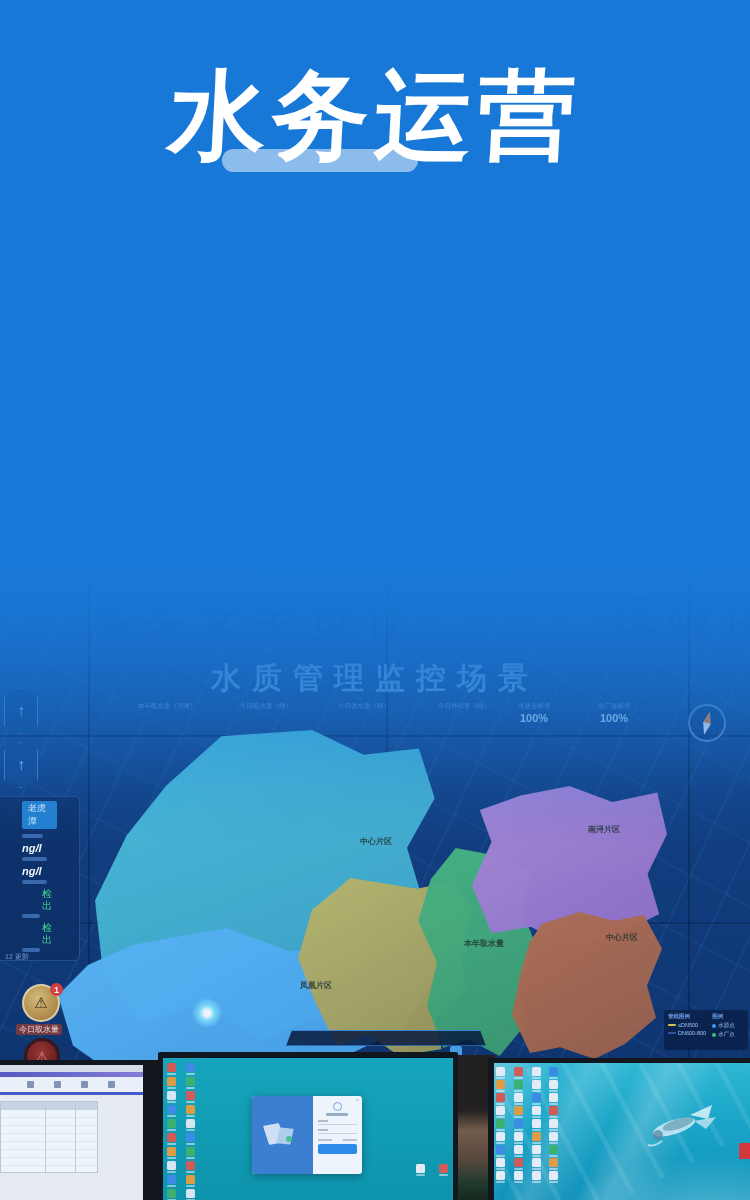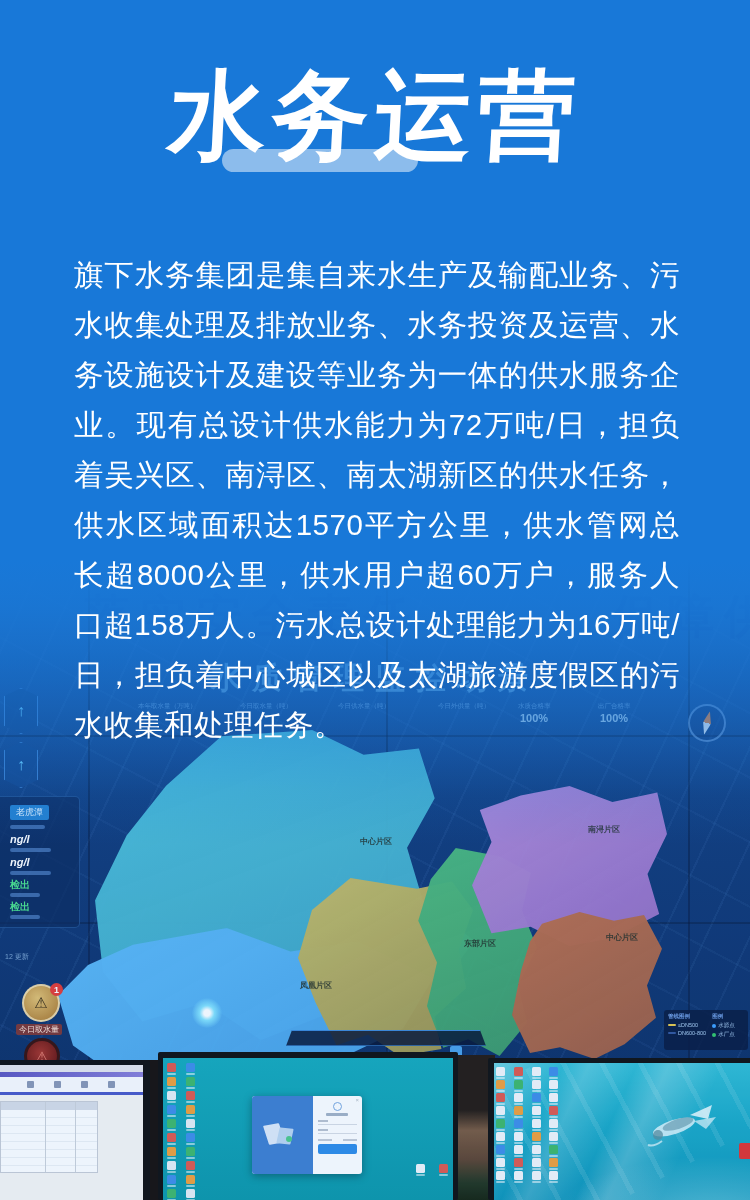--- a/index.html
+++ b/index.html
@@ -82,29 +82,29 @@
     background:radial-gradient(circle,#ffffff 0 15%,rgba(140,235,255,.85) 35%,rgba(120,220,255,0) 72%);z-index:3;
   }
   
   .hexbadge{
     position:absolute;left:4px;width:34px;height:46px;
     background:rgba(20,70,140,.78);border:1px solid rgba(90,170,255,.6);border-radius:4px;
     clip-path:polygon(50% 0,100% 18%,100% 82%,50% 100%,0 82%,0 18%);
     color:#6fd2ff;font-size:16px;font-weight:700;display:flex;align-items:center;justify-content:center;
   }
   .station-panel{
-    position:absolute;left:0;top:236px;width:80px;padding:4px 10px;border-radius:0 5px 5px 0;
+    position:absolute;left:0;top:236px;width:80px;padding:4px 22px;border-radius:0 5px 5px 0;
     background:rgba(12,40,90,.72);border:1px solid rgba(70,140,220,.35);border-left:none;z-index:3;
   }
   .station-chip{
     display:inline-block;background:rgba(40,140,220,.9);color:#eaf6ff;font-size:9px;
     padding:1px 6px;border-radius:2px;margin-bottom:3px;
   }
   .reading{color:#ffffff;font-size:11px;font-weight:700;font-style:italic;line-height:13px;}
-  .detect{color:#4ce08a;font-size:10px;font-weight:700;line-height:12px;}
+  .detect{color:#4ce08a;font-size:10px;font-weight:400;line-height:12px;margin-left:20px;}
   .blob{height:4px;border-radius:2px;background:rgba(120,180,255,.45);margin:2px 0 4px 0;}
   .b70{width:70%;} .b50{width:50%;} .b60{width:60%;}
   .update-note{position:absolute;left:5px;top:392px;font-size:7px;color:rgba(180,220,255,.65);z-index:3;}
   .warn-badge{
     position:absolute;left:22px;top:424px;width:38px;height:38px;border-radius:50%;z-index:3;
     background:radial-gradient(circle at 40% 35%,#e2c070,#b8883c 75%);
     border:2px solid rgba(245,230,190,.8);display:flex;align-items:center;justify-content:center;
     font-size:15px;color:#3a2a10;
   }
   .warn-count{
@@ -264,21 +264,21 @@
       <div class="region region-teal"></div>
       <div class="region region-lightblue"></div>
       <div class="region region-olive"></div>
       <div class="region region-green"></div>
       <div class="region region-purple"></div>
       <div class="region region-brown"></div>
       <div class="glow-dot"></div>
 
       <div class="region-label" style="left:360px;top:276px">中心片区</div>
       <div class="region-label" style="left:300px;top:420px">凤凰片区</div>
-      <div class="region-label" style="left:464px;top:378px">东部片区</div>
+      <div class="region-label" style="left:464px;top:378px">本年取水量</div>
       <div class="region-label" style="left:588px;top:264px">南浔片区</div>
       <div class="region-label" style="left:606px;top:372px">中心片区</div>
 
       <div class="hexbadge" style="top:128px">
           <span>↑</span>
         </div>
       <div class="hexbadge" style="top:182px">
           <span>↑</span>
         </div>
 
@@ -460,14 +460,13 @@
           <path d="M28 44 Q20 50 14 48" stroke="rgba(235,250,252,0.7)" stroke-width="2" fill="none"></path>
         </svg>
         <div class="red-partial"></div>
       </div>
     </div>
 
     <div class="photo-tint"></div>
     <div class="photo-overlay"></div>
   </div>
 
-  <div class="intro">旗下水务集团是集自来水生产及输配业务、污水收集处理及排放业务、水务投资及运营、水务设施设计及建设等业务为一体的供水服务企业。现有总设计供水能力为72万吨/日，担负着吴兴区、南浔区、南太湖新区的供水任务，供水区域面积达1570平方公里，供水管网总长超8000公里，供水用户超60万户，服务人口超158万人。污水总设计处理能力为16万吨/日，担负着中心城区以及太湖旅游度假区的污水收集和处理任务。</div>
 </div>
 
 </body></html>

